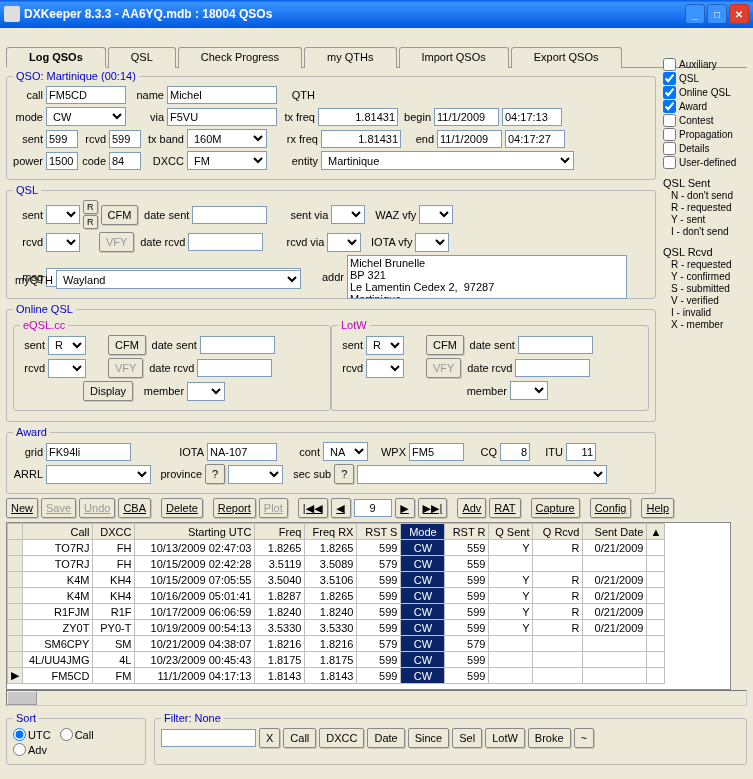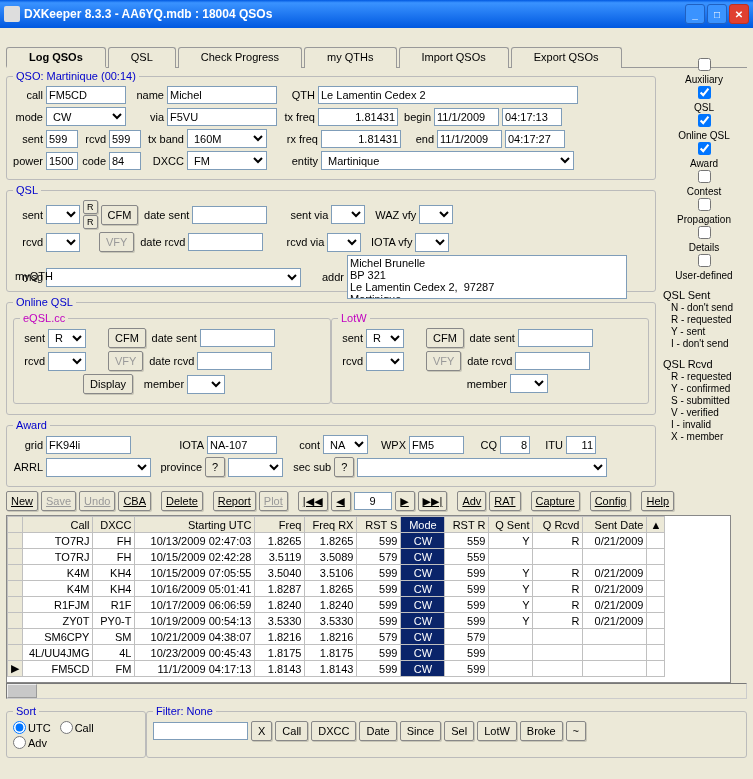--- a/index.html
+++ b/index.html
@@ -17,21 +17,21 @@
 fieldset > legend { color: #0000cc; padding: 0 3px; font-size: 11px; }
 fieldset.sub > legend { color: #c000c0; }
 .row { display: flex; align-items: center; gap: 3px; margin-bottom: 3px; flex-wrap: nowrap; white-space: nowrap; }
 .lbl { text-align: right; display: inline-block; }
 .w25 { width: 25px; } .w30 { width: 30px; } .w35 { width: 35px; } .w40 { width: 40px; } .w45 { width: 45px; } .w48 { width: 48px; }
 input[type=text], select, textarea { font-family: inherit; font-size: 11px; border: 1px solid #7f9db9; background: white; padding: 1px 2px; height: 18px; }
 select { height: 19px; }
 textarea { height: auto; resize: none; overflow: auto; }
 button, .btn { font-family: inherit; font-size: 11px; background: #ece9d8; border: 1px solid #888; border-radius: 2px; padding: 1px 6px; height: 20px; cursor: pointer; box-shadow: 1px 1px 0 rgba(0,0,0,.15); }
 button:disabled, .btn.dis { color: #999; }
-.chk { display: flex; align-items: center; gap: 3px; margin-bottom: 1px; flex-direction: column; }
+.chk { display: flex; align-items: center; gap: 3px; margin-bottom: 1px; }
 .sidepanel { position: absolute; right: 8px; top: 58px; width: 82px; font-size: 10px; }
 .sidepanel .group { margin-top: 8px; }
 .sidepanel .hdr { font-size: 11px; margin-bottom: 1px; }
 .sidepanel .kv { padding-left: 8px; line-height: 12px; }
 .mainarea { width: 650px; }
 .small-col-btns { display:flex; flex-direction:column; gap:1px; }
 .small-col-btns button { height:14px; padding:0 3px; font-size:9px; line-height:10px; }
 .grid { border: 1px solid #888; background:white; width: 725px; height: 168px; overflow-x:auto; overflow-y:hidden; }
 .grid table { border-collapse: collapse; font-size: 11px; }
 .grid th, .grid td { border: 1px solid #c0c0c0; padding: 1px 3px; text-align: right; white-space: nowrap; height:16px; }
@@ -126,21 +126,20 @@
 <div class="mainarea">
 
 <fieldset>
   <legend>QSO: Martinique (00:14)</legend>
   <div class="row">
     <span class="lbl w30">call</span>
     <input type="text" style="width: 80px;" value="FM5CD">
     <span class="lbl w35">name</span>
     <input type="text" style="width: 110px;" value="Michel">
     <span class="lbl w35">QTH</span>
-    <input type="text" style="width: 260px;" value="Le Lamentin Cedex 2">
   </div>
   <div class="row">
     <span class="lbl w30">mode</span>
     <select style="width:80px"><option>CW</option></select>
     <span class="lbl w35">via</span>
     <input type="text" style="width: 110px;" value="F5VU">
     <span class="lbl w35">tx freq</span>
     <input type="text" style="width: 80px; text-align: right;" value="1.81431">
     <span class="lbl w30">begin</span>
     <input type="text" style="width: 65px;" value="11/1/2009">
@@ -204,20 +203,21 @@
     <span class="lbl w30">msg</span>
     <select style="width:255px"></select>
     <span class="lbl" style="width:40px">addr</span>
     <textarea style="width: 280px; height: 44px;">Michel Brunelle
 BP 321
 Le Lamentin Cedex 2,  97287
 Martinique</textarea>
   </div>
   <div class="row" style="margin-top:-32px">
     <span class="lbl w40">myQTH</span>
+    <select style="width:245px"><option>Wayland</option></select>
   </div>
 </fieldset>
 
 <fieldset>
   <legend>Online QSL</legend>
   <div style="display:flex; ">
     <fieldset class="sub" style="flex:1">
       <legend>eQSL.cc</legend>
       <div class="row">
         <span class="lbl w25">sent</span>
@@ -479,21 +479,21 @@
             <td></td>
             <td></td>
           </tr>
         </tbody>
       </table>
 </div>
 <div class="scroll-x">
       <div class="thumb"></div>
     </div>
 
-<div style="display:flex; margin-top:6px;">
+<div style="display:flex; gap:8px; margin-top:6px;">
   <fieldset style="width:140px">
     <legend>Sort</legend>
     <label class="radio">
           <input type="radio" name="sort" checked="" style="">
           <span>UTC</span>
         </label>
     <label class="radio">
           <input type="radio" name="sort" style="">
           <span>Call</span>
         </label>

